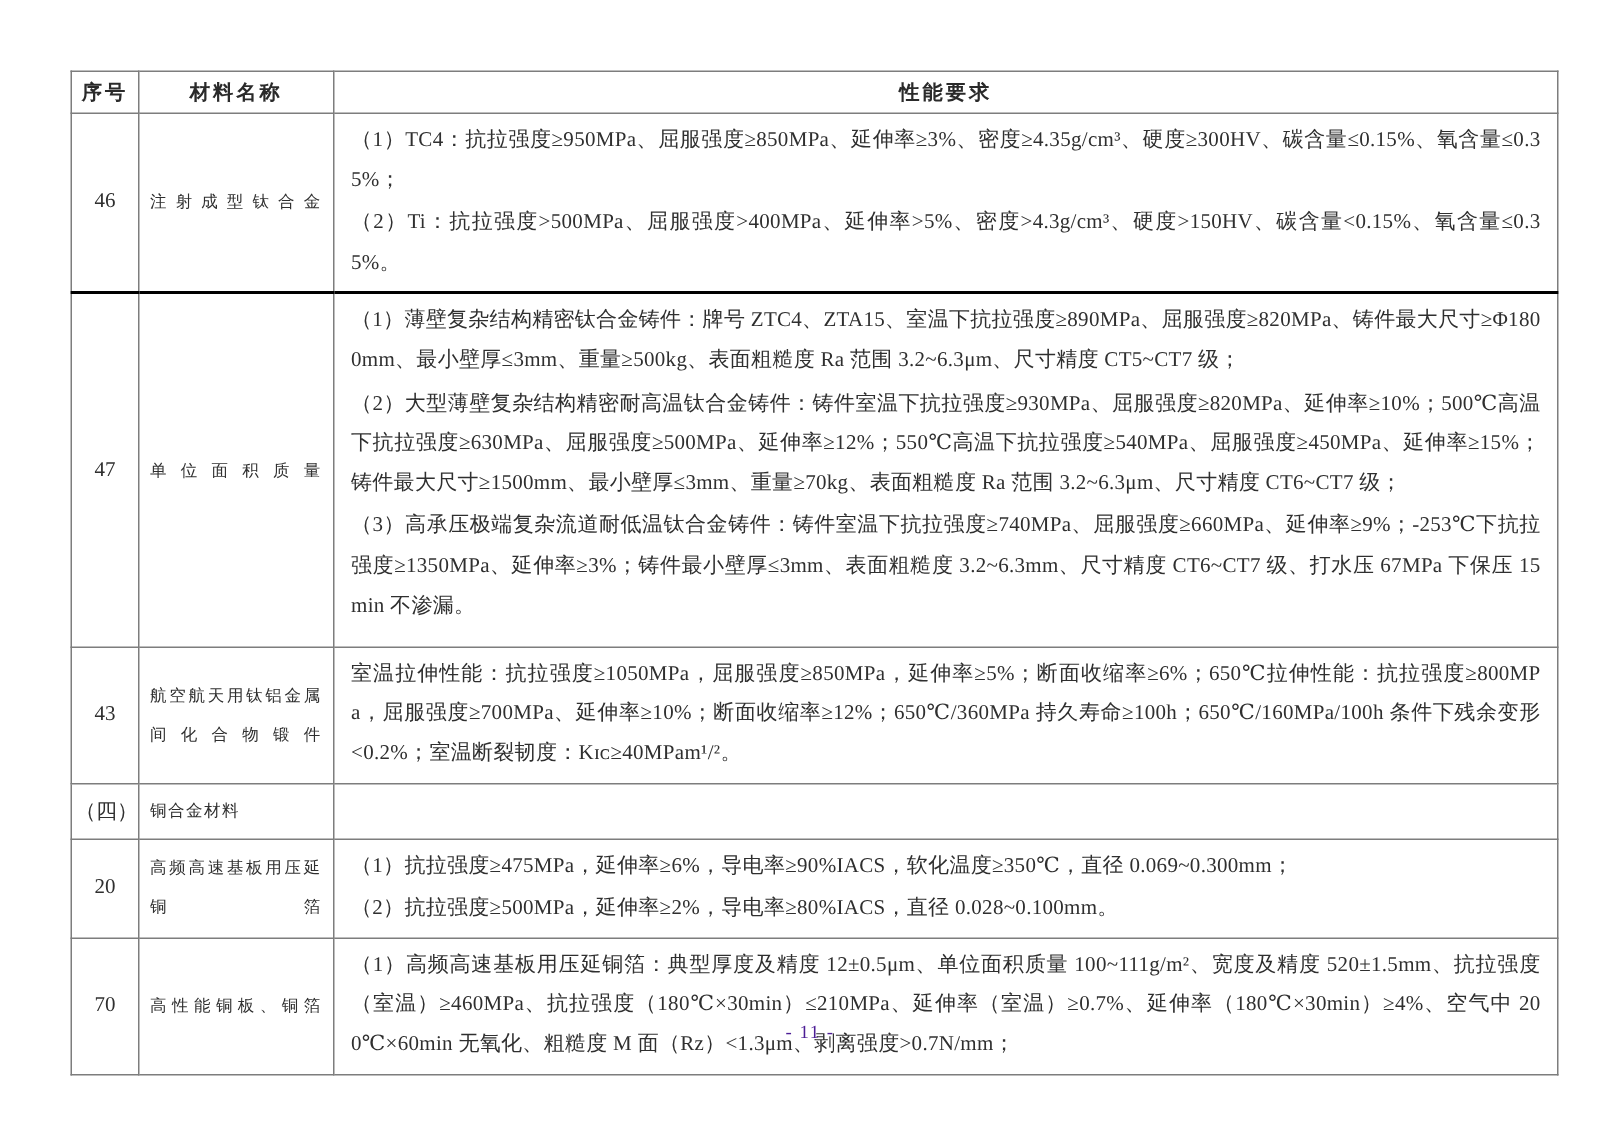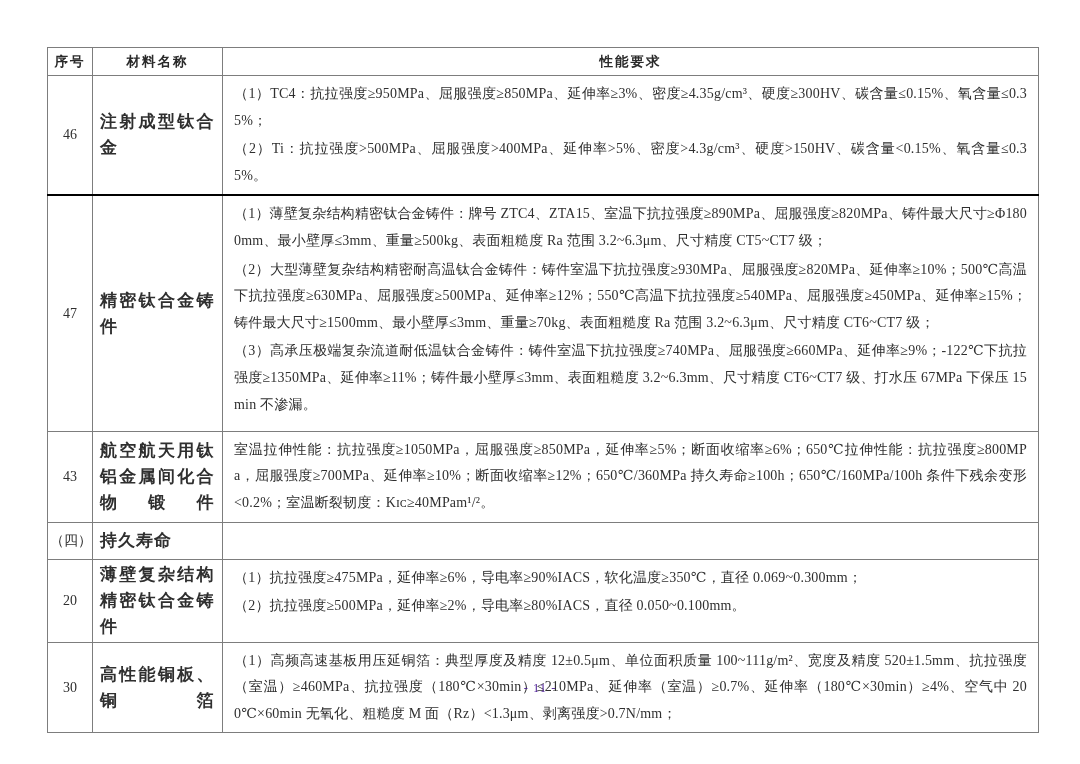--- a/index.html
+++ b/index.html
@@ -25,25 +25,24 @@
     padding:0 2px;color:#2a2a2a;
     letter-spacing:2px;
     font-family:Liberation Mono, monospace;
   }
   .c1{
     text-align:center;vertical-align:middle;
     font-size:14px;padding:0 2px;
   }
   .c2{
     vertical-align:middle;
-    font-size:17px;line-height:26px;
+    font-size:11px;line-height:26px;
     padding:2px 7px;
     text-align:justify;text-align-last:justify;
     letter-spacing:1.5px;
-    font-weight:bold;
   }
   .c3{
     vertical-align:top;
     padding:3px 9px 3px 9px;
     font-size:14px;
   }
   .c3 p{
     margin:2px;
     line-height:26.6px;
     text-align:justify;
@@ -87,49 +86,49 @@
         <tr class="rh0">
           <td class="c1">46</td>
           <td class="c2">注射成型钛合金</td>
           <td class="c3">
             <p>（1）TC4：抗拉强度≥950MPa、屈服强度≥850MPa、延伸率≥3%、密度≥4.35g/cm³、硬度≥300HV、碳含量≤0.15%、氧含量≤0.35%；</p>
             <p>（2）Ti：抗拉强度&gt;500MPa、屈服强度&gt;400MPa、延伸率&gt;5%、密度&gt;4.3g/cm³、硬度&gt;150HV、碳含量&lt;0.15%、氧含量≤0.35%。</p>
           </td>
         </tr>
         <tr class="rh1">
           <td class="c1">47</td>
-          <td class="c2">精密钛合金铸件</td>
+          <td class="c2">单位面积质量</td>
           <td class="c3">
             <p>（1）薄壁复杂结构精密钛合金铸件：牌号 ZTC4、ZTA15、室温下抗拉强度≥890MPa、屈服强度≥820MPa、铸件最大尺寸≥Φ1800mm、最小壁厚≤3mm、重量≥500kg、表面粗糙度 Ra 范围 3.2~6.3μm、尺寸精度 CT5~CT7 级；</p>
             <p>（2）大型薄壁复杂结构精密耐高温钛合金铸件：铸件室温下抗拉强度≥930MPa、屈服强度≥820MPa、延伸率≥10%；500℃高温下抗拉强度≥630MPa、屈服强度≥500MPa、延伸率≥12%；550℃高温下抗拉强度≥540MPa、屈服强度≥450MPa、延伸率≥15%；铸件最大尺寸≥1500mm、最小壁厚≤3mm、重量≥70kg、表面粗糙度 Ra 范围 3.2~6.3μm、尺寸精度 CT6~CT7 级；</p>
-            <p>（3）高承压极端复杂流道耐低温钛合金铸件：铸件室温下抗拉强度≥740MPa、屈服强度≥660MPa、延伸率≥9%；-122℃下抗拉强度≥1350MPa、延伸率≥11%；铸件最小壁厚≤3mm、表面粗糙度 3.2~6.3mm、尺寸精度 CT6~CT7 级、打水压 67MPa 下保压 15min 不渗漏。</p>
+            <p>（3）高承压极端复杂流道耐低温钛合金铸件：铸件室温下抗拉强度≥740MPa、屈服强度≥660MPa、延伸率≥9%；-253℃下抗拉强度≥1350MPa、延伸率≥3%；铸件最小壁厚≤3mm、表面粗糙度 3.2~6.3mm、尺寸精度 CT6~CT7 级、打水压 67MPa 下保压 15min 不渗漏。</p>
           </td>
         </tr>
         <tr class="rh2">
           <td class="c1">43</td>
           <td class="c2">航空航天用钛铝金属间化合物锻件</td>
           <td class="c3">
             <p>室温拉伸性能：抗拉强度≥1050MPa，屈服强度≥850MPa，延伸率≥5%；断面收缩率≥6%；650℃拉伸性能：抗拉强度≥800MPa，屈服强度≥700MPa、延伸率≥10%；断面收缩率≥12%；650℃/360MPa 持久寿命≥100h；650℃/160MPa/100h 条件下残余变形&lt;0.2%；室温断裂韧度：Kɪᴄ≥40MPam¹/²。</p>
           </td>
         </tr>
         <tr class="rh3 cat">
           <td class="c1">（四）</td>
-          <td class="c2">持久寿命</td>
+          <td class="c2">铜合金材料</td>
           <td class="c3"></td>
         </tr>
         <tr class="rh4">
           <td class="c1">20</td>
-          <td class="c2">薄壁复杂结构精密钛合金铸件</td>
+          <td class="c2">高频高速基板用压延铜箔</td>
           <td class="c3">
             <p>（1）抗拉强度≥475MPa，延伸率≥6%，导电率≥90%IACS，软化温度≥350℃，直径 0.069~0.300mm；</p>
-            <p>（2）抗拉强度≥500MPa，延伸率≥2%，导电率≥80%IACS，直径 0.050~0.100mm。</p>
+            <p>（2）抗拉强度≥500MPa，延伸率≥2%，导电率≥80%IACS，直径 0.028~0.100mm。</p>
           </td>
         </tr>
         <tr class="rh5">
-          <td class="c1">30</td>
+          <td class="c1">70</td>
           <td class="c2">高性能铜板、铜箔</td>
           <td class="c3">
             <p>（1）高频高速基板用压延铜箔：典型厚度及精度 12±0.5μm、单位面积质量 100~111g/m²、宽度及精度 520±1.5mm、抗拉强度（室温）≥460MPa、抗拉强度（180℃×30min）≤210MPa、延伸率（室温）≥0.7%、延伸率（180℃×30min）≥4%、空气中 200℃×60min 无氧化、粗糙度 M 面（Rz）&lt;1.3μm、剥离强度&gt;0.7N/mm；</p>
           </td>
         </tr>
       </tbody>
   </table>
 
   <div class="footer">- 11 -</div>
 

